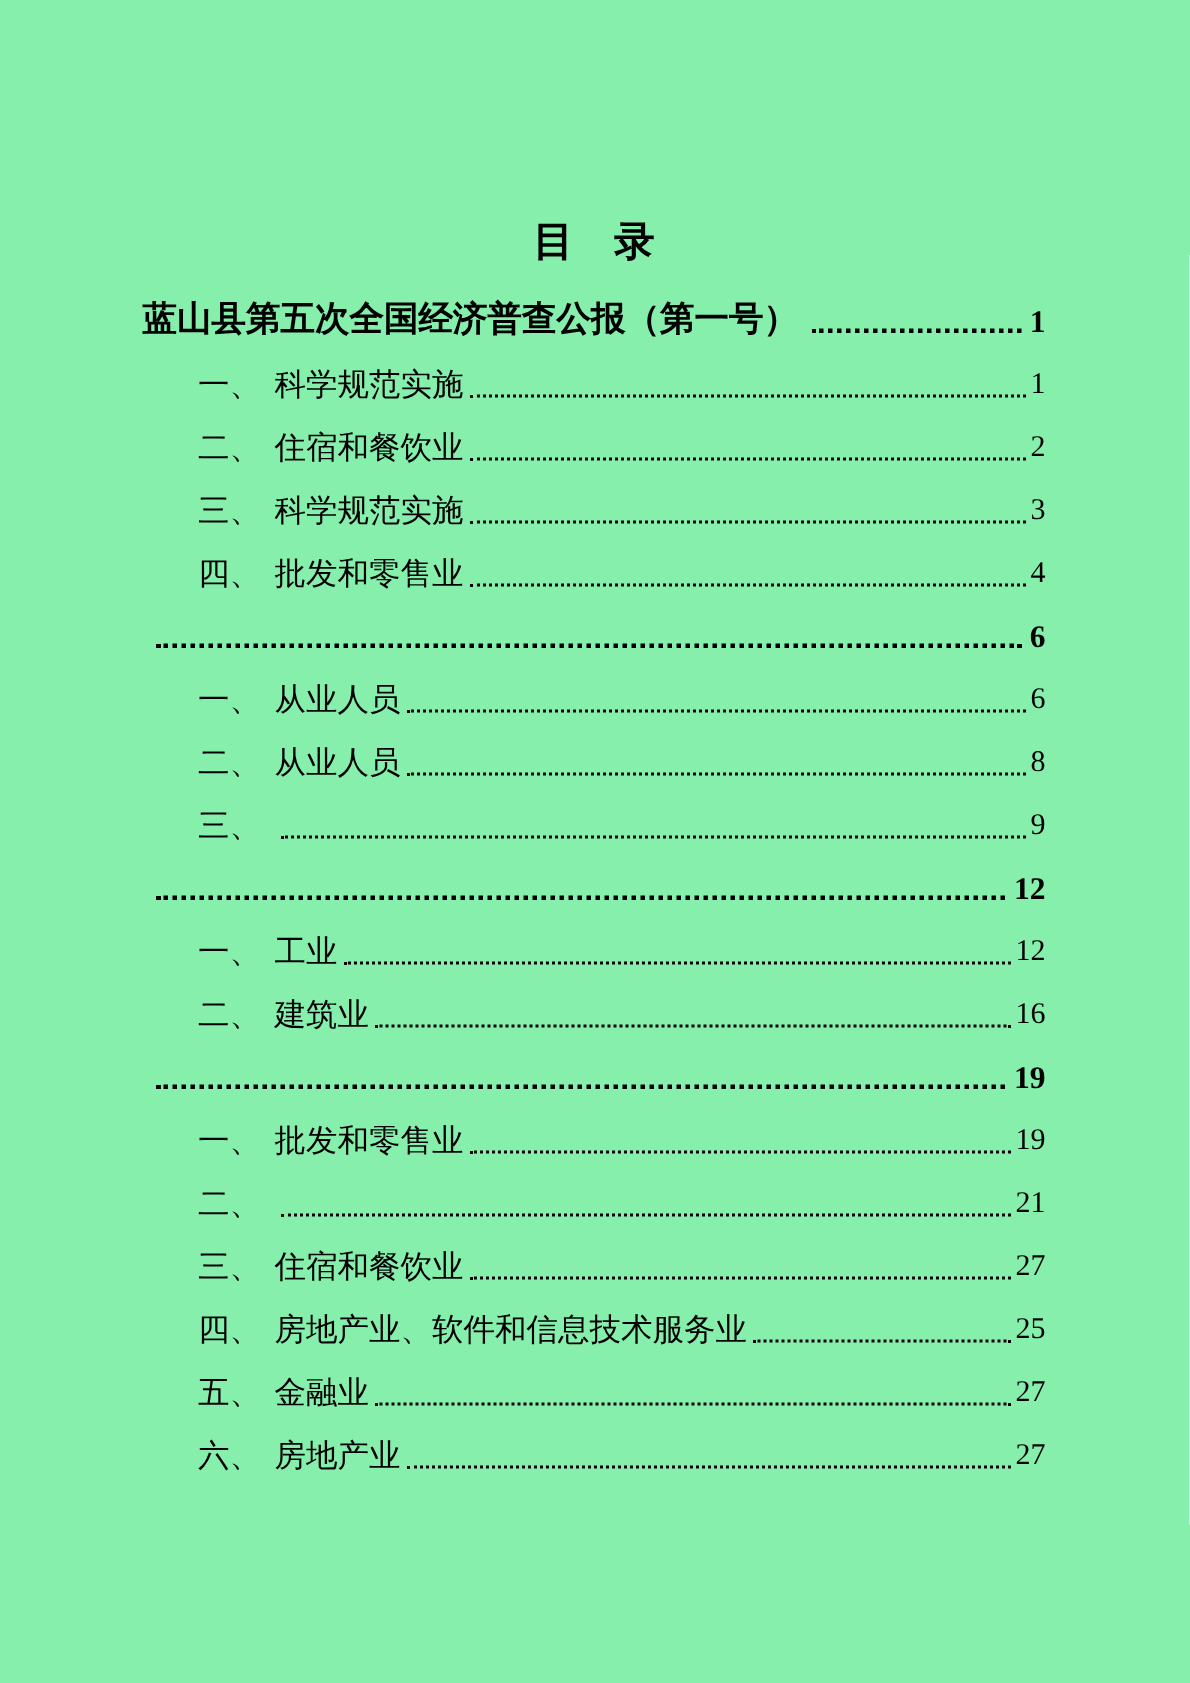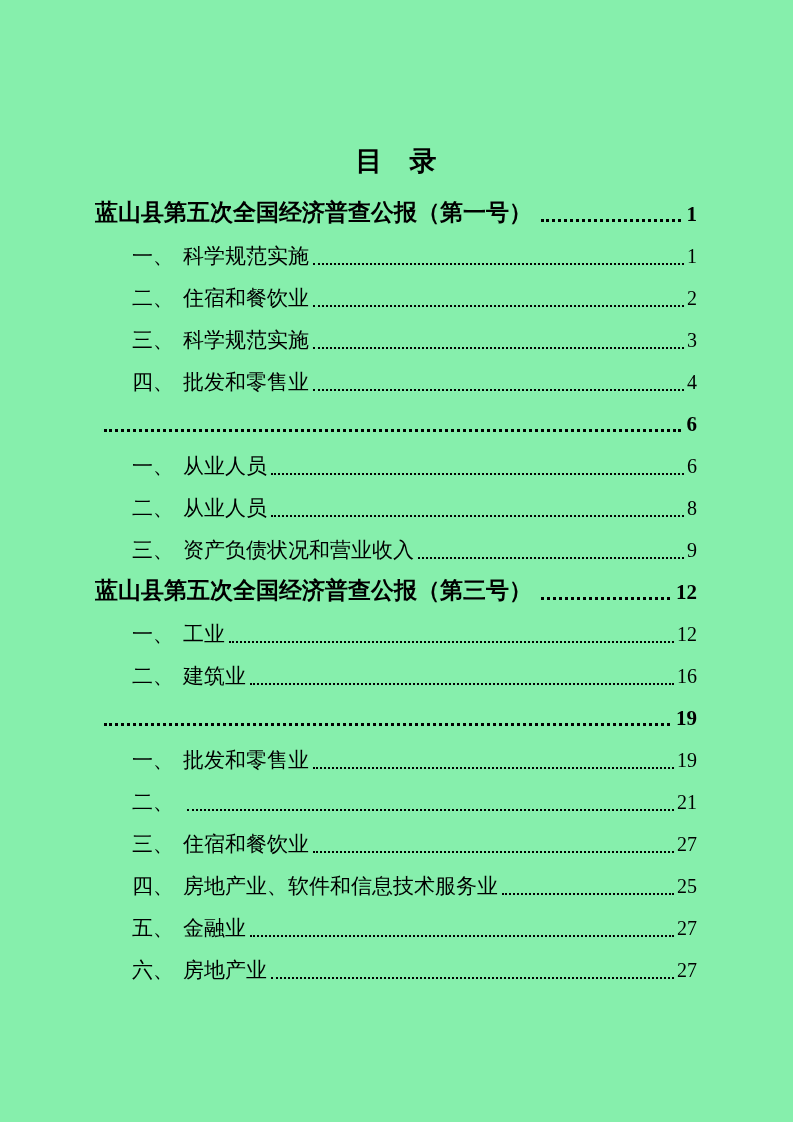--- a/index.html
+++ b/index.html
@@ -120,26 +120,24 @@
           <span class="num">6</span>
         </div>
         <div class="toc-row item">
           <span class="no">二、</span>
           <span class="label">从业人员</span>
           <span class="dots"></span>
           <span class="num">8</span>
         </div>
         <div class="toc-row item">
           <span class="no">三、</span>
-          <span class="label">资产负债状况和营业收入</span>
           <span class="dots"></span>
           <span class="num">9</span>
         </div>
         <div class="toc-row heading">
-          <span class="label">蓝山县第五次全国经济普查公报（第三号）</span>
           <span class="dots"></span>
           <span class="num">12</span>
         </div>
         <div class="toc-row item">
           <span class="no">一、</span>
           <span class="label">工业</span>
           <span class="dots"></span>
           <span class="num">12</span>
         </div>
         <div class="toc-row item">

